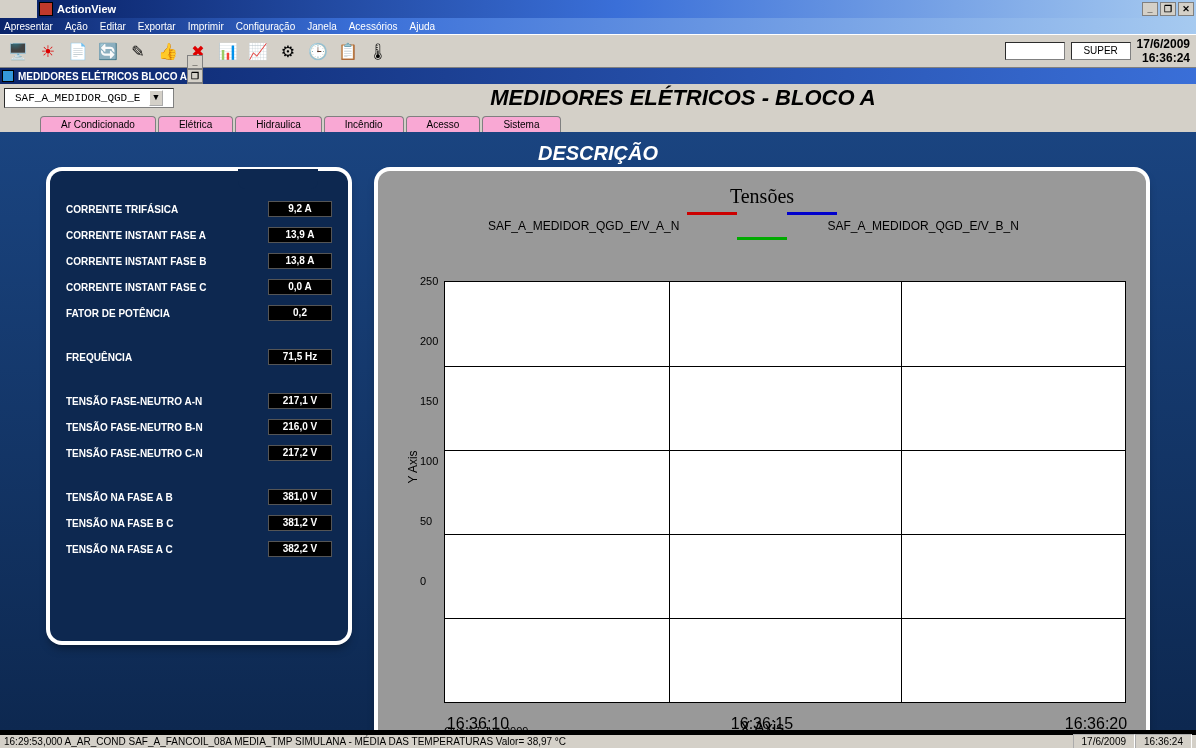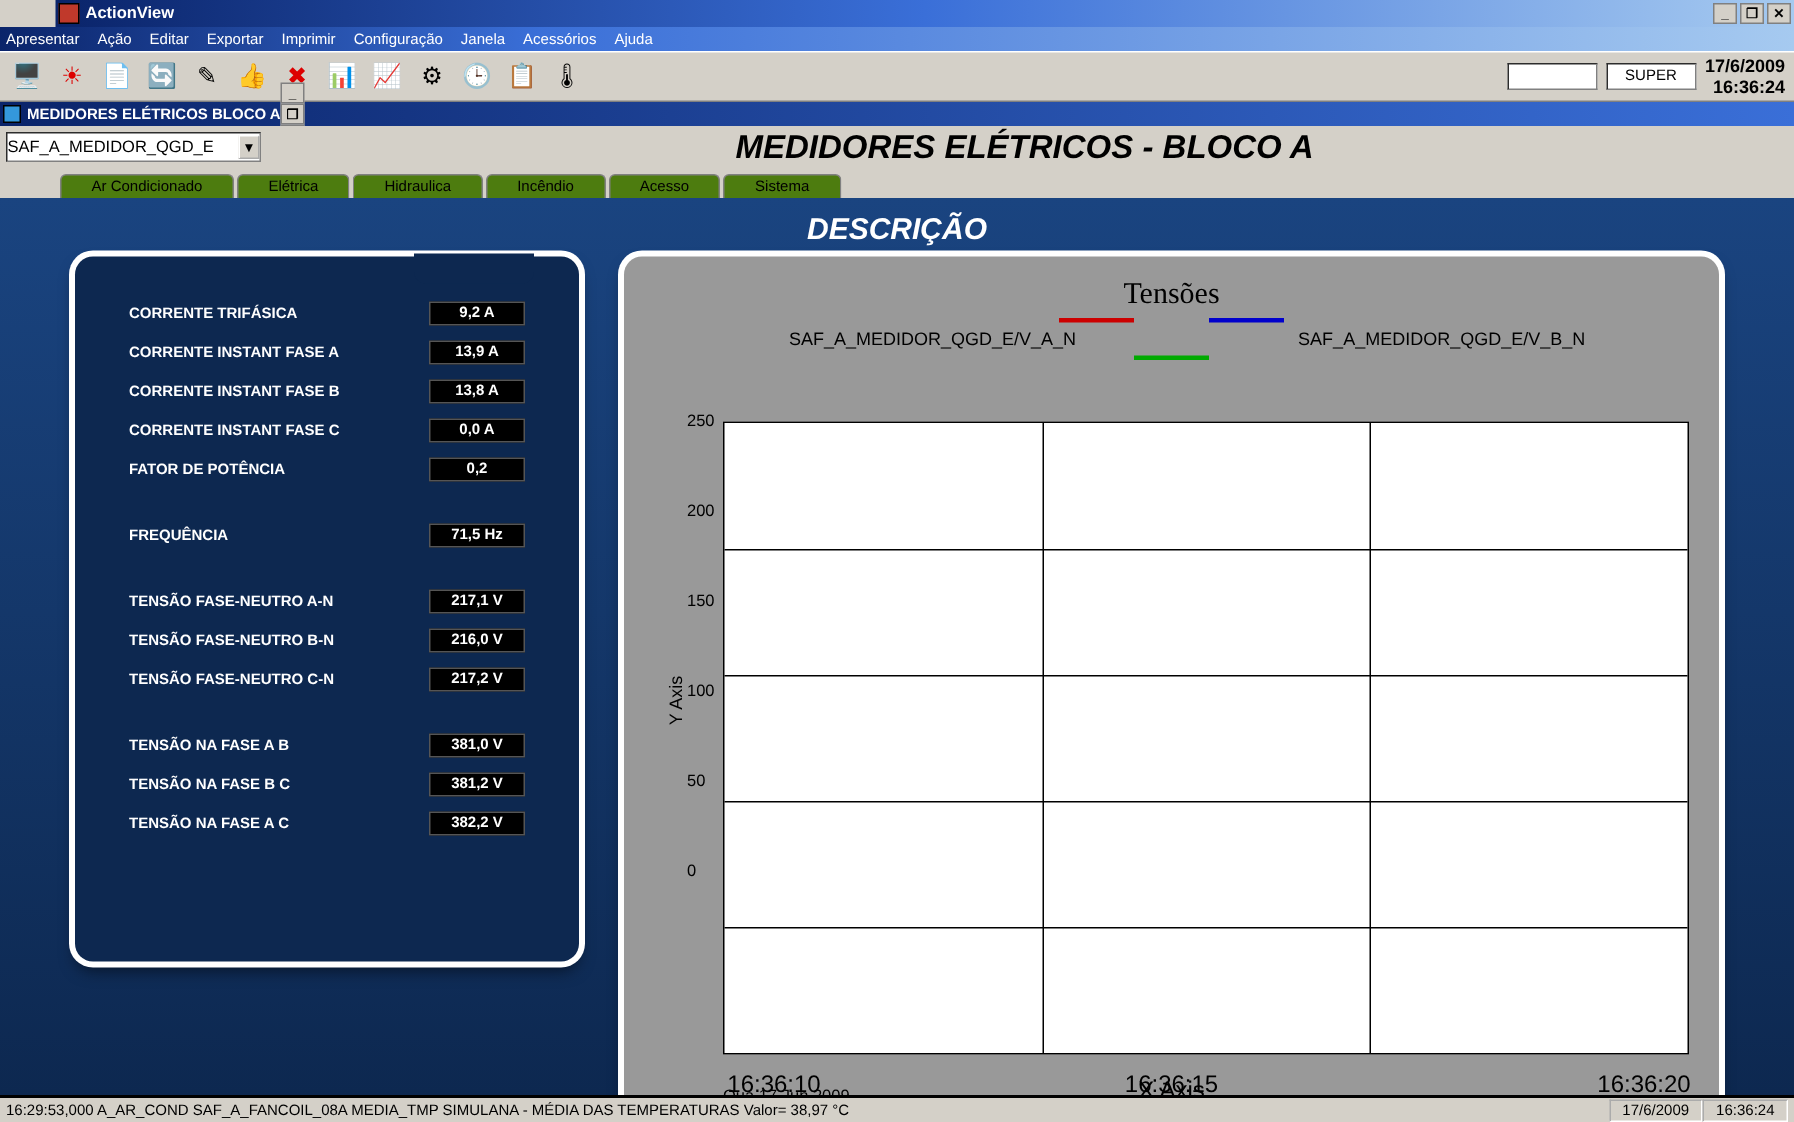--- a/index.html
+++ b/index.html
@@ -76,39 +76,39 @@
 .subwin-title .icon { width:12px;height:12px;background:#3498db;border:1px solid #000;margin-right:4px; }
 .headerrow {
   height:28px;
   background:#d4d0c8;
   display:flex;
   align-items:center;
   padding:0 4px;
 }
 .dropdown {
   width:170px; height:20px; background:#fff; border:1px inset #808080;
-  font-size:11px; padding:1px 0;
-  display:flex; align-items:center; justify-content:space-between;
+  font-size:11px; padding:1px 10px;
+  display:flex; align-items:center; justify-content:space-between;font-family:Liberation Mono, monospace;
 }
 .dropdown .arrow { width:14px;height:16px;background:#d4d0c8;border:1px outset #fff;text-align:center;font-size:9px;line-height:14px; }
 .bigtitle {
   flex:1; text-align:center;
   font-size:22px; font-weight:bold; font-style:italic;
   color:#000;
 }
 .tabrow {
   height:20px;
   background:#d4d0c8;
   display:flex;
   align-items:flex-end;
   padding-left:40px;
   gap:0;
 }
 .tab {
-  background:#4d7c0f;
+  background:#f9a8d4;
   border:1px solid #808080;
   border-bottom:none;
   border-radius:4px 4px 0 0;
   padding:2px 20px;
   font-size:10px;
   cursor:pointer;
   margin-right:2px;
 }
 .content {
   flex:1;
@@ -125,21 +125,21 @@
   padding:10px 0 6px 0;
 }
 .panels { display:flex; gap:30px; padding:0 50px; }
 .panel {
   background:#0d2850;
   border-radius:12px;
   box-shadow: 0 0 0 4px #fff, 0 6px 10px rgba(0,0,0,0.5);
   padding:20px;
   position:relative;
 }
-.panel-left { width:336px; height:470px; padding:30px 36px; }
+.panel-left { width:298px; height:470px; padding:30px 16px; }
 .panel-right { flex:1; height:592px; background:#999; padding:10px; }
 .corner-tab { position:absolute; top:-2px; right:30px; width:80px; height:20px; background:#0d2850; border-radius:0 0 8px 8px; }
 .meter-row {
   display:flex; justify-content:space-between; align-items:center;
   margin-bottom:10px;
   color:#fff;
   font-size:10px;
   font-weight:bold;
 }
 .meter-row.gap { margin-bottom:28px; }
@@ -164,21 +164,21 @@
   border:1px solid #000;
 }
 .gridline-v { position:absolute; top:0; bottom:0; width:1px; background:#000; }
 .gridline-h { position:absolute; left:0; right:0; height:1px; background:#000; }
 .ytick { position:absolute; left:32px; font-size:11px; color:#000; transform:translateY(-50%); }
 .xtick { position:absolute; bottom:20px; font-size:16px; color:#000; transform:translateX(-50%); }
 .yaxis-label { position:absolute; left:8px; top:50%; transform:translateY(-50%) rotate(-90deg); font-size:12px; color:#000; }
 .xaxis-label { position:absolute; bottom:16px; left:50%; transform:translateX(-50%); font-size:16px; color:#000; }
 .xdate { position:absolute; bottom:16px; left:56px; font-size:11px; color:#000; }
 .statusbar {
-  height:18px; background:#d4d0c8; border-top:2px solid #000000;
+  height:18px; background:#d4d0c8; border-top:5px solid #000000;
   display:flex; align-items:center; padding:0 4px;
   font-size:10px;
 }
 .statusbar .cell { border:1px inset #fff; padding:1px 8px; height:15px; line-height:12px; }
 .statusbar .spacer { flex:1; }
 </style>
 </head>
 <body>
 
 <div class="titlebar">

